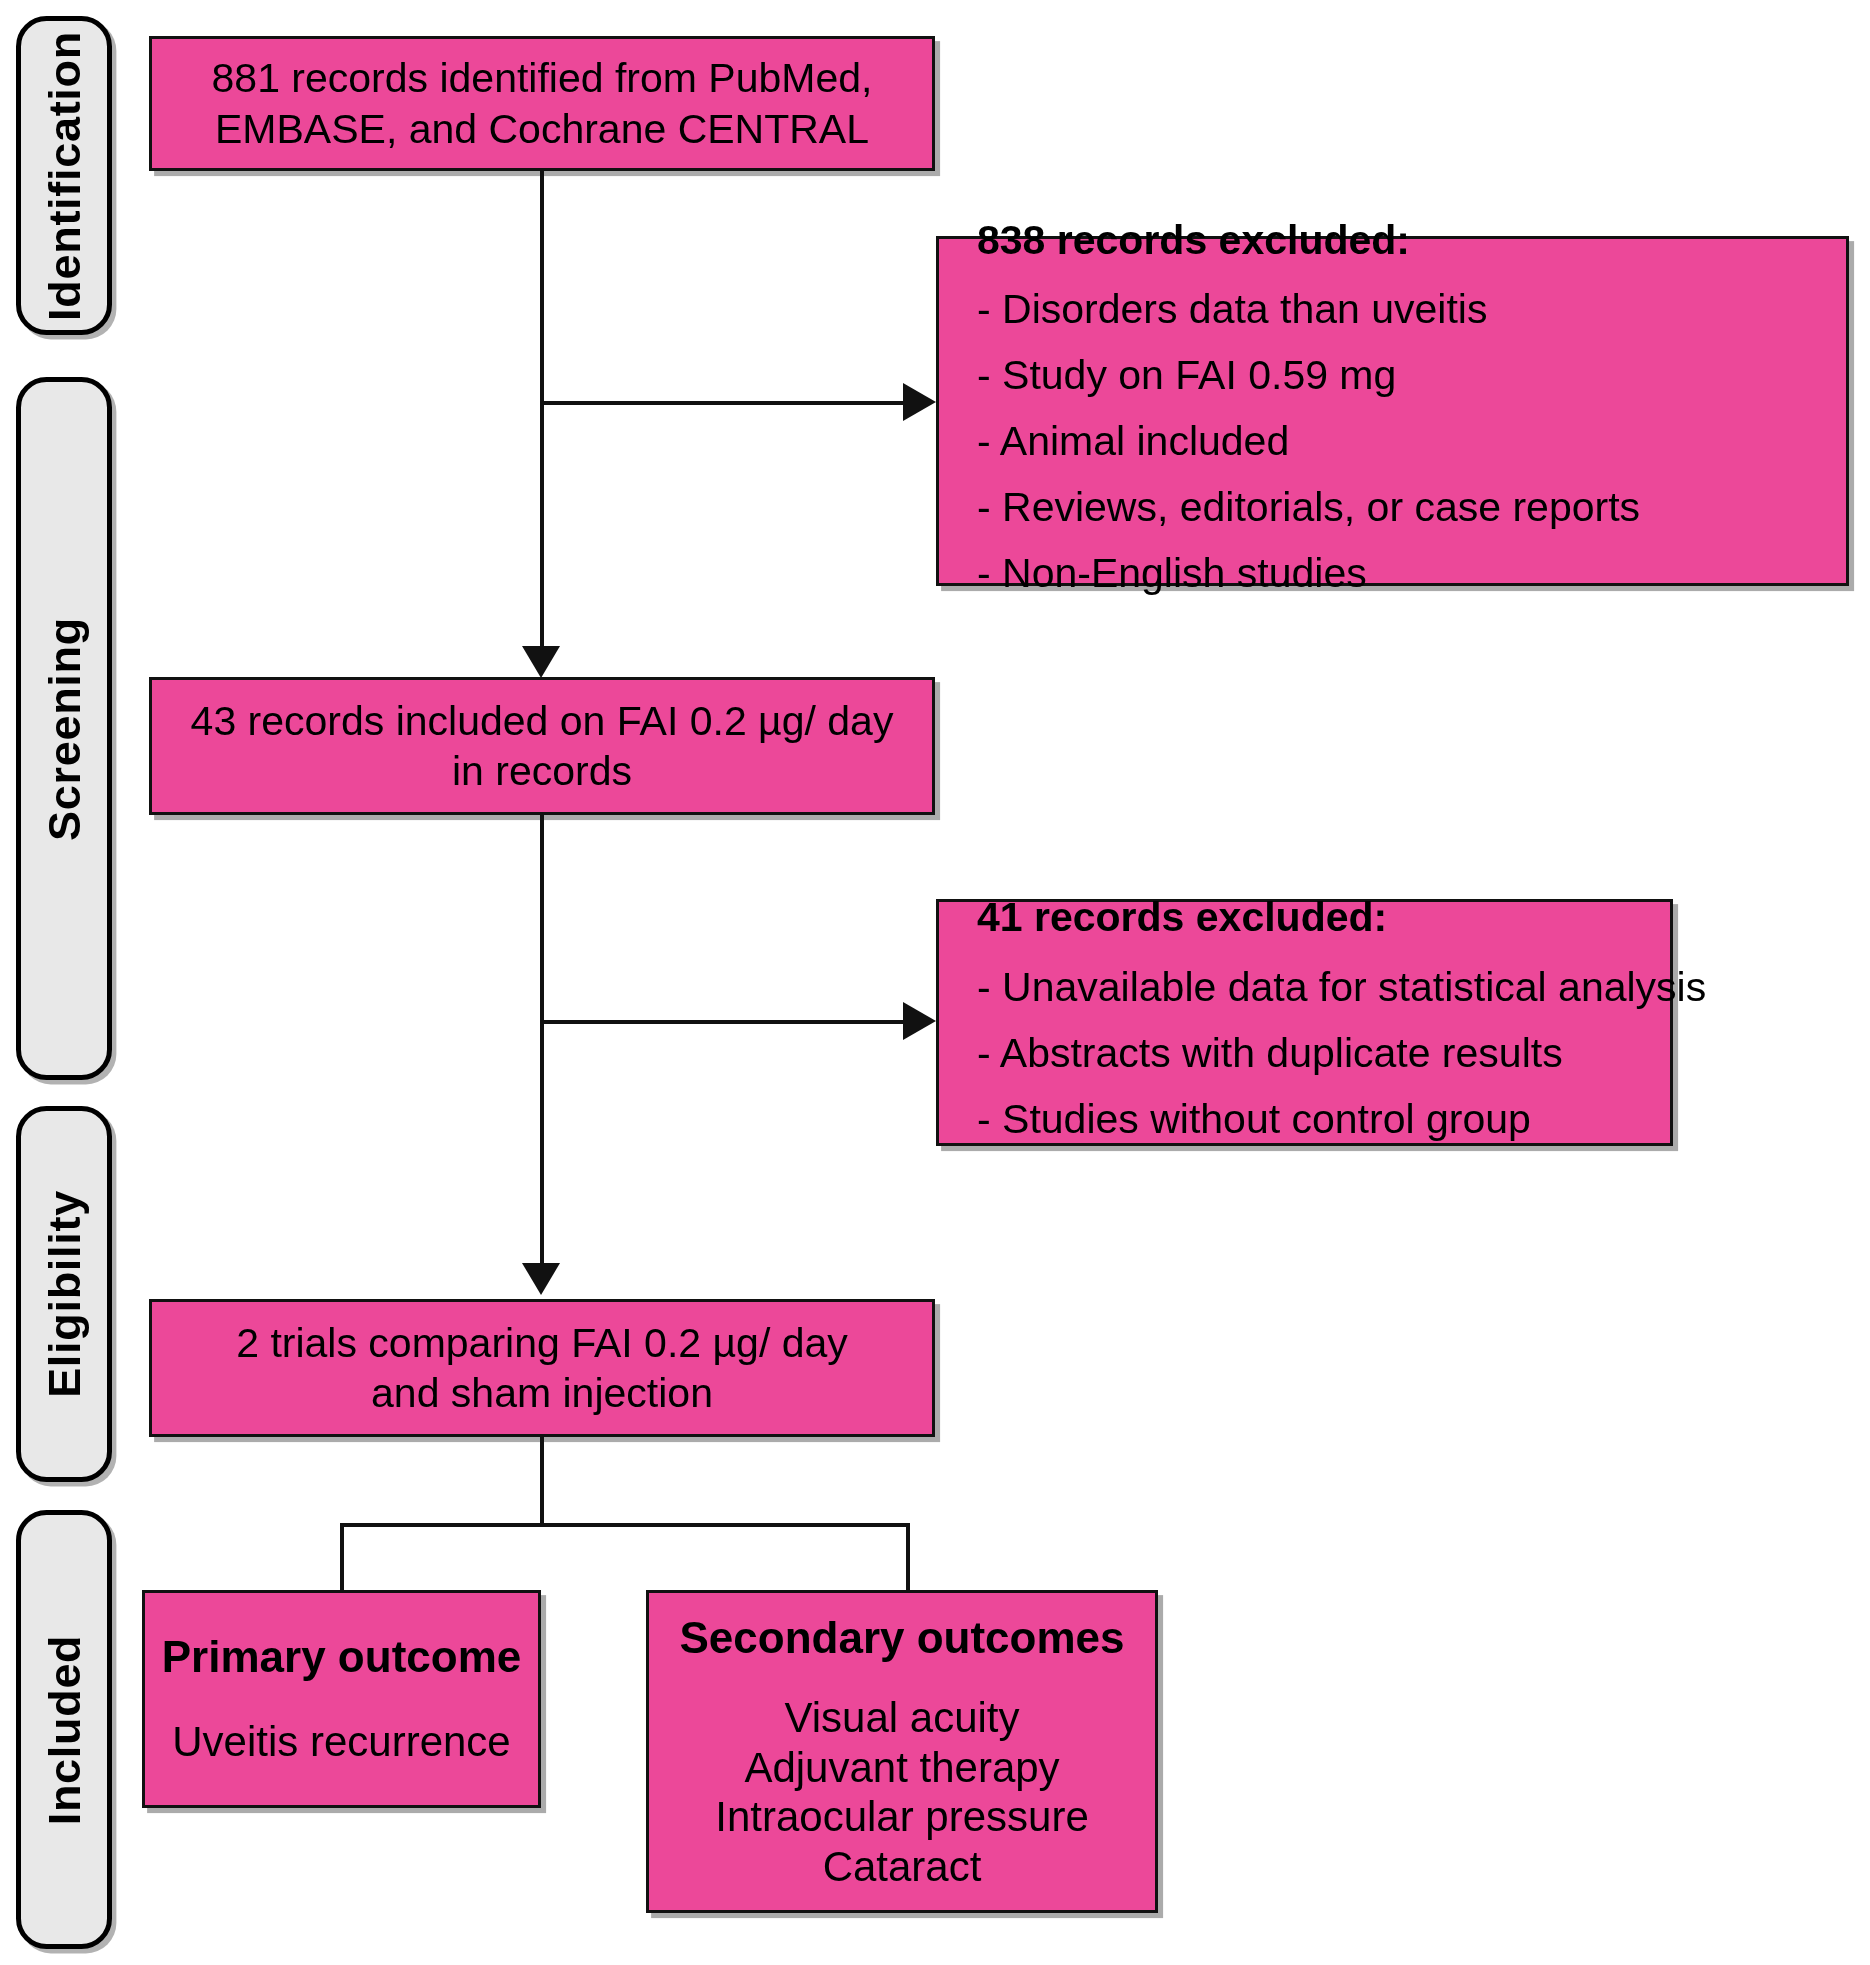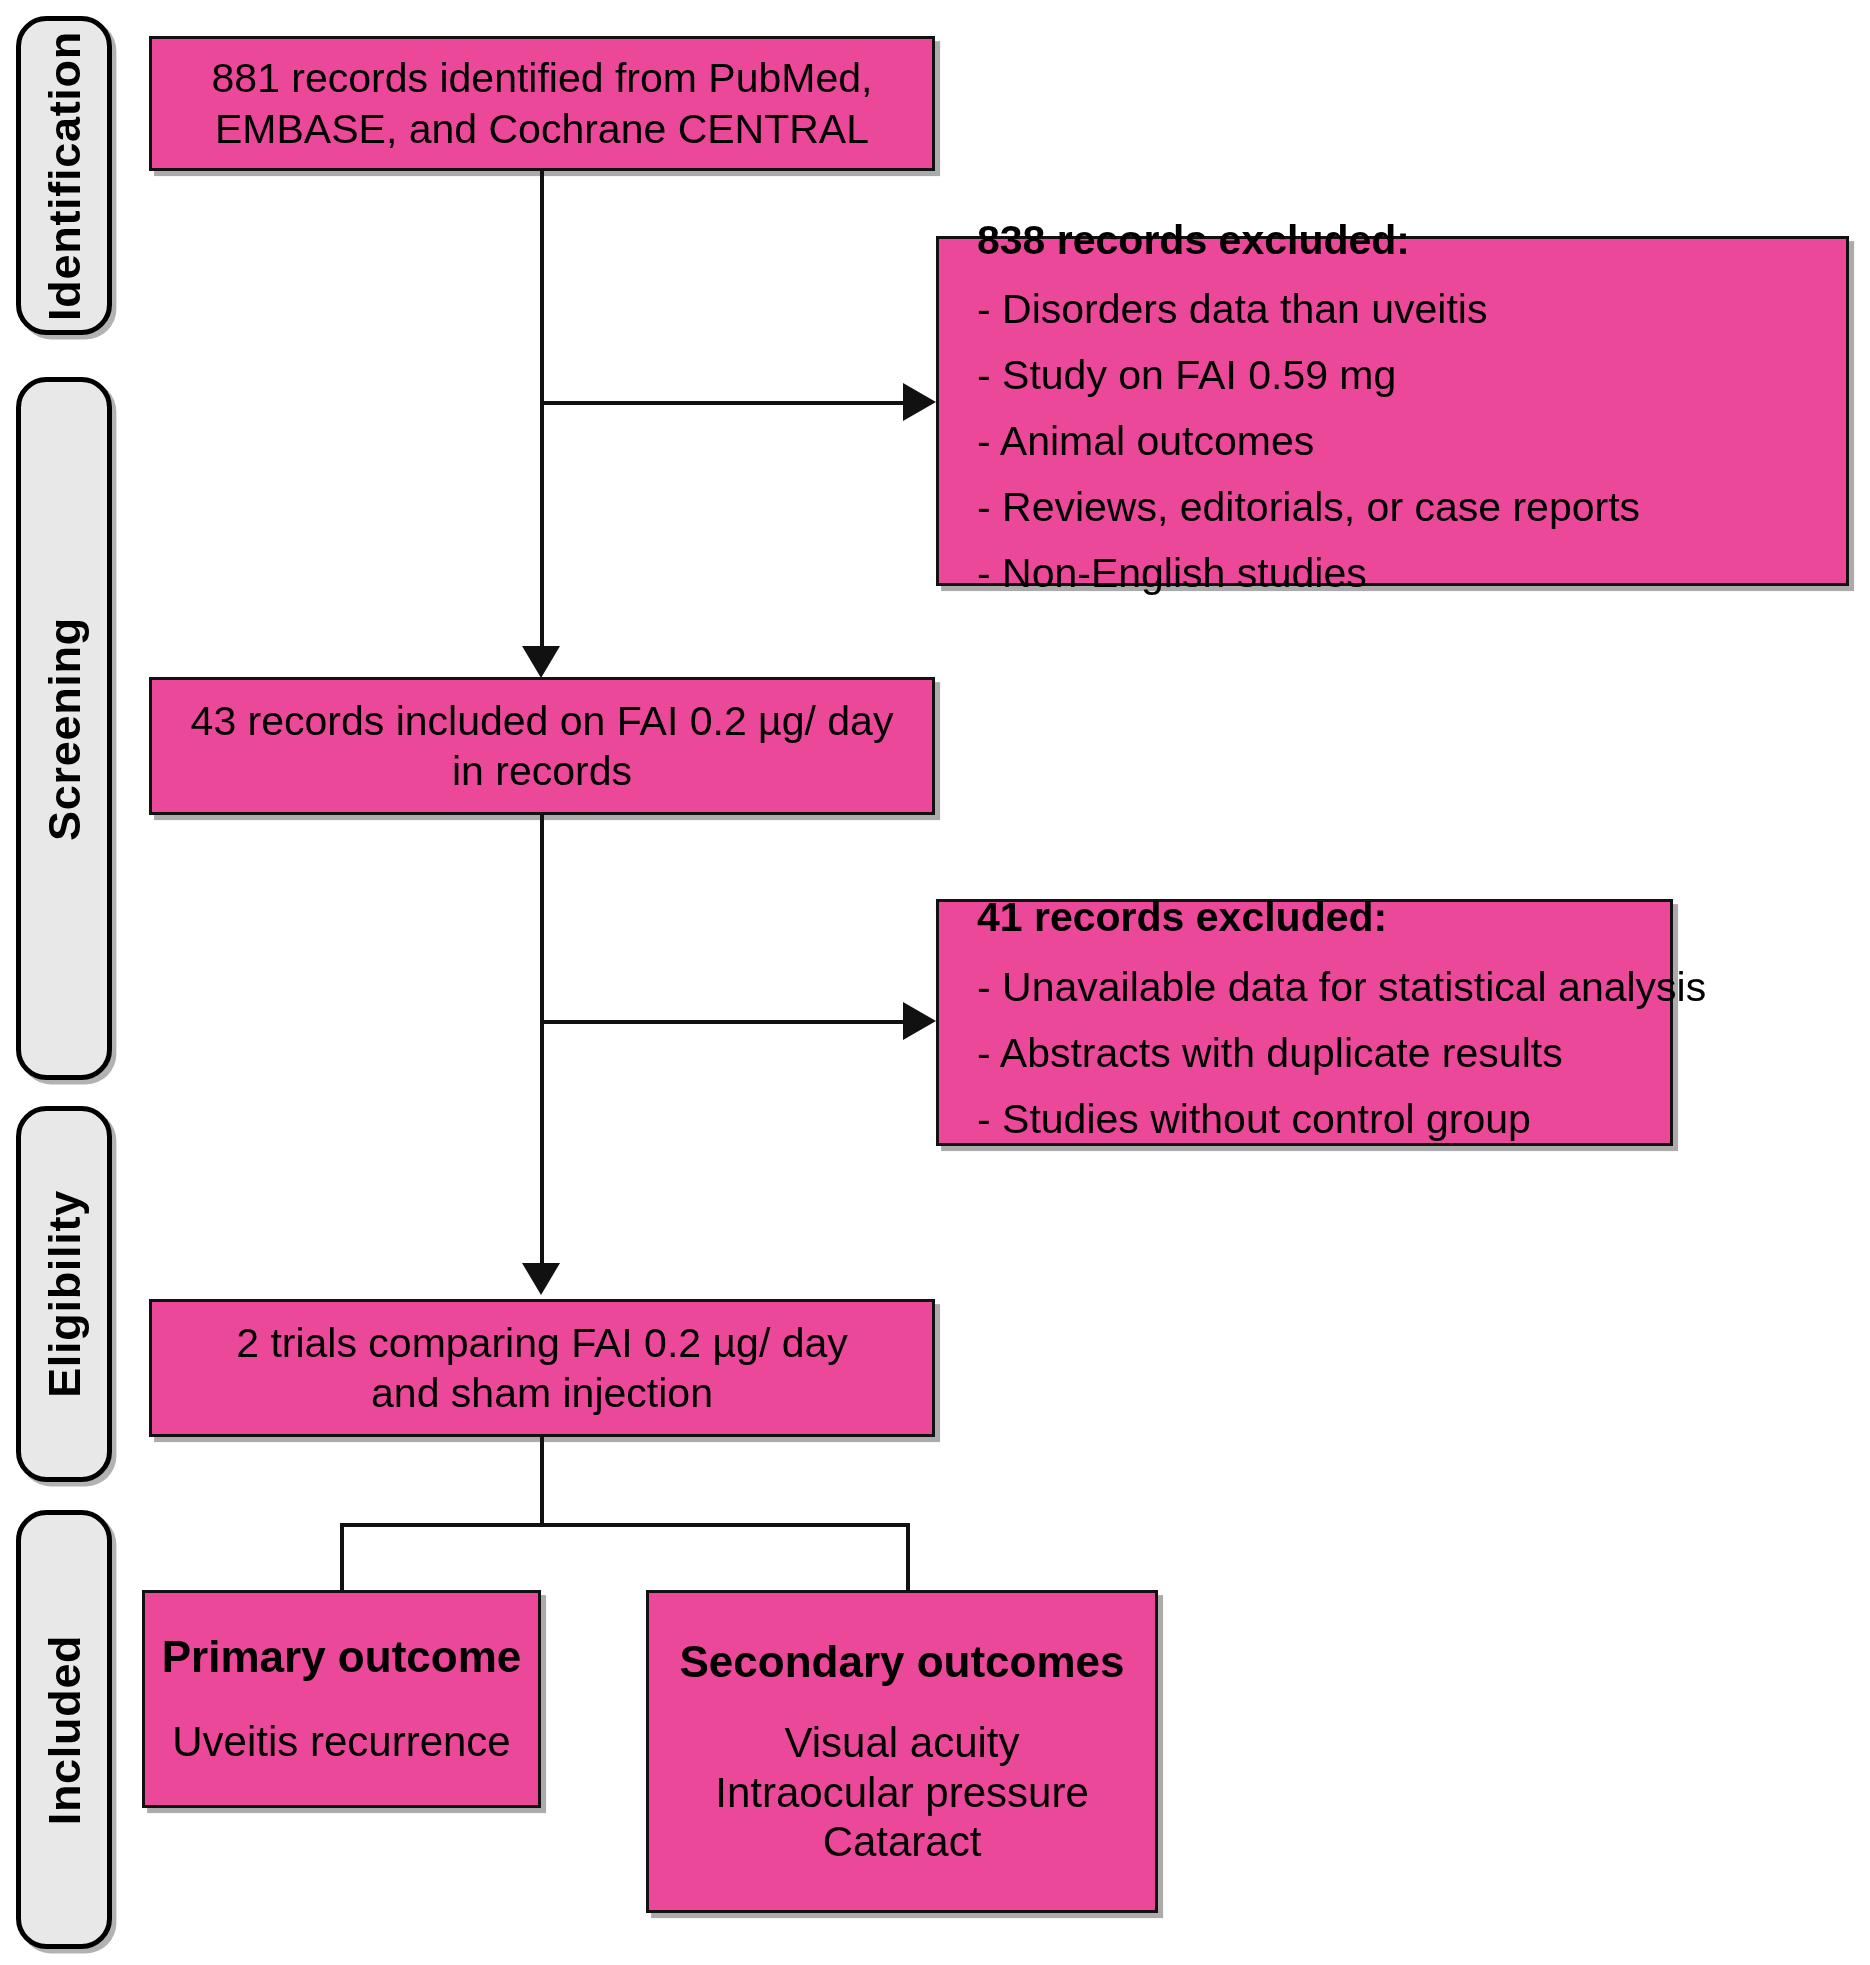--- a/index.html
+++ b/index.html
@@ -109,21 +109,21 @@
   <div class="vline" style="left:540px;top:171px;height:477px;"></div>
   <div class="arrow-down" style="left:522px;top:646px;"></div>
 
   <div class="hline" style="left:540px;top:401px;width:363px;"></div>
   <div class="arrow-right" style="left:903px;top:383px;"></div>
 
   <div class="fbox leftal exbox" style="left:936px;top:236px;width:913px;height:350px;">
     <div class="hd">838 records excluded:</div>
     <div class="line">- Disorders data than uveitis</div>
     <div class="line">- Study on FAI 0.59 mg</div>
-    <div class="line">- Animal outcomes</div>
+    <div class="line">- Animal included</div>
     <div class="line">- Reviews, editorials, or case reports</div>
     <div class="line">- Non-English studies</div>
   </div>
 
   <div class="fbox center" style="left:149px;top:677px;width:786px;height:138px;">
     <div class="line">43 records included on FAI 0.2 µg/ day</div>
     <div class="line">in records</div>
   </div>
 
   <div class="vline" style="left:540px;top:815px;height:450px;"></div>
@@ -152,18 +152,19 @@
   <div class="fbox center" style="left:142px;top:1590px;width:399px;height:218px;padding:0 14.5px;">
     <div class="outcome-title">Primary outcome</div>
     <div style="height:33px;"></div>
     <div class="outcome-line">Uveitis recurrence</div>
   </div>
 
   <div class="fbox center" style="left:646px;top:1590px;width:512px;height:323px;padding:0 20px;">
     <div class="outcome-title">Secondary outcomes</div>
     <div style="height:29px;"></div>
     <div class="outcome-line">Visual acuity</div>
+    <div class="outcome-line">Adjuvant therapy</div>
     <div class="outcome-line">Intraocular pressure</div>
     <div class="outcome-line">Cataract</div>
   </div>
 
 </div>
 
 
 </body></html>

